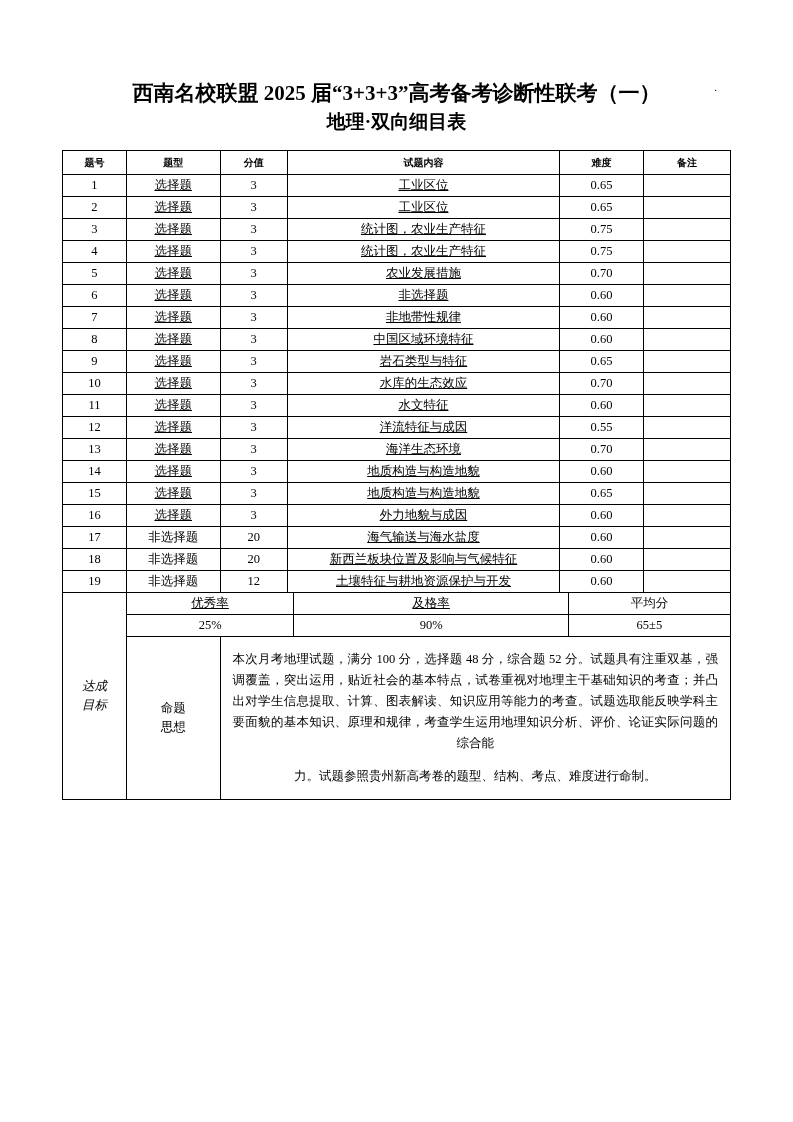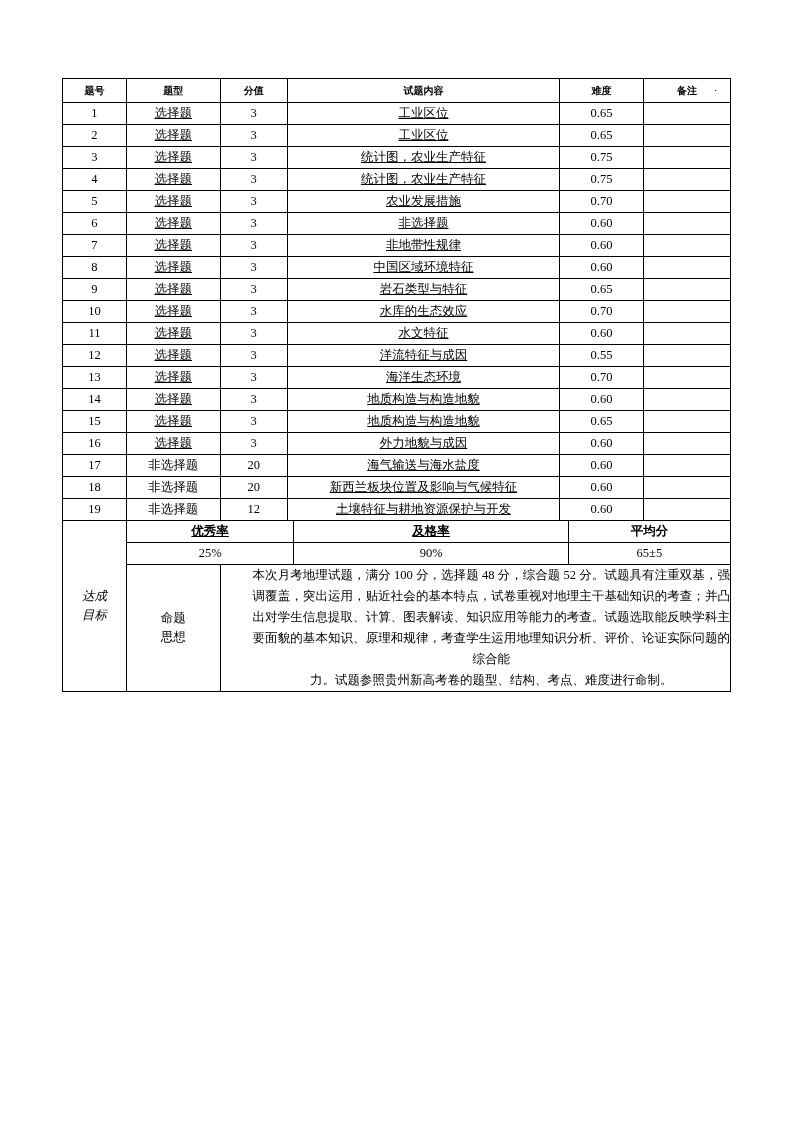--- a/index.html
+++ b/index.html
@@ -85,57 +85,60 @@
     width: 100%;
     table-layout: fixed;
   }
   .sub-table td {
     border: 1px solid #000000;
     height: 21px;
     font-size: 12.5px;
     text-align: center;
     vertical-align: middle;
   }
-  .sub-table tr:first-child td { border-top: none; font-weight: bold; }
+  .sub-table tr:first-child td { border-top: none; }
   .sub-table td:first-child { border-left: none; }
   .sub-table td:last-child { border-right: none; }
   .sub-table tr:last-child td { border-bottom: none; }
 
   td.nested { padding: 0; }
 
   .idea-label {
     font-size: 13px;
     line-height: 19px;
     white-space: nowrap;
   }
   .idea-text {
     text-align: justify;
     text-align-last: center;
     font-size: 12.8px;
     line-height: 21px;
     padding: 6px 9px 8px 9px;
     vertical-align: middle;
   }
   .idea-text p {
-    margin: 0;
+    margin: 12px;
     text-indent: 0;
     text-align: justify;
-    padding-left: 32px;
   }
   .idea-text p:last-child {
     text-align: center;
   }
 </style>
 </head>
 <body>
 
 <div class="page">
 
   <div class="corner-dot">.</div>
 
+  <div class="title-block">
+    <div class="title-line1">西南名校联盟 2025 届“3+3+3”高考备考诊断性联考（一）</div>
+    <div class="title-line2">地理·双向细目表</div>
+  </div>
 
   <table class="main">
     <thead>
       <tr>
         <td class="col-num">题号</td>
         <td class="col-type">题型</td>
         <td class="col-score">分值</td>
         <td class="col-content">试题内容</td>
         <td class="col-diff">难度</td>
         <td class="col-remark">备注</td>

